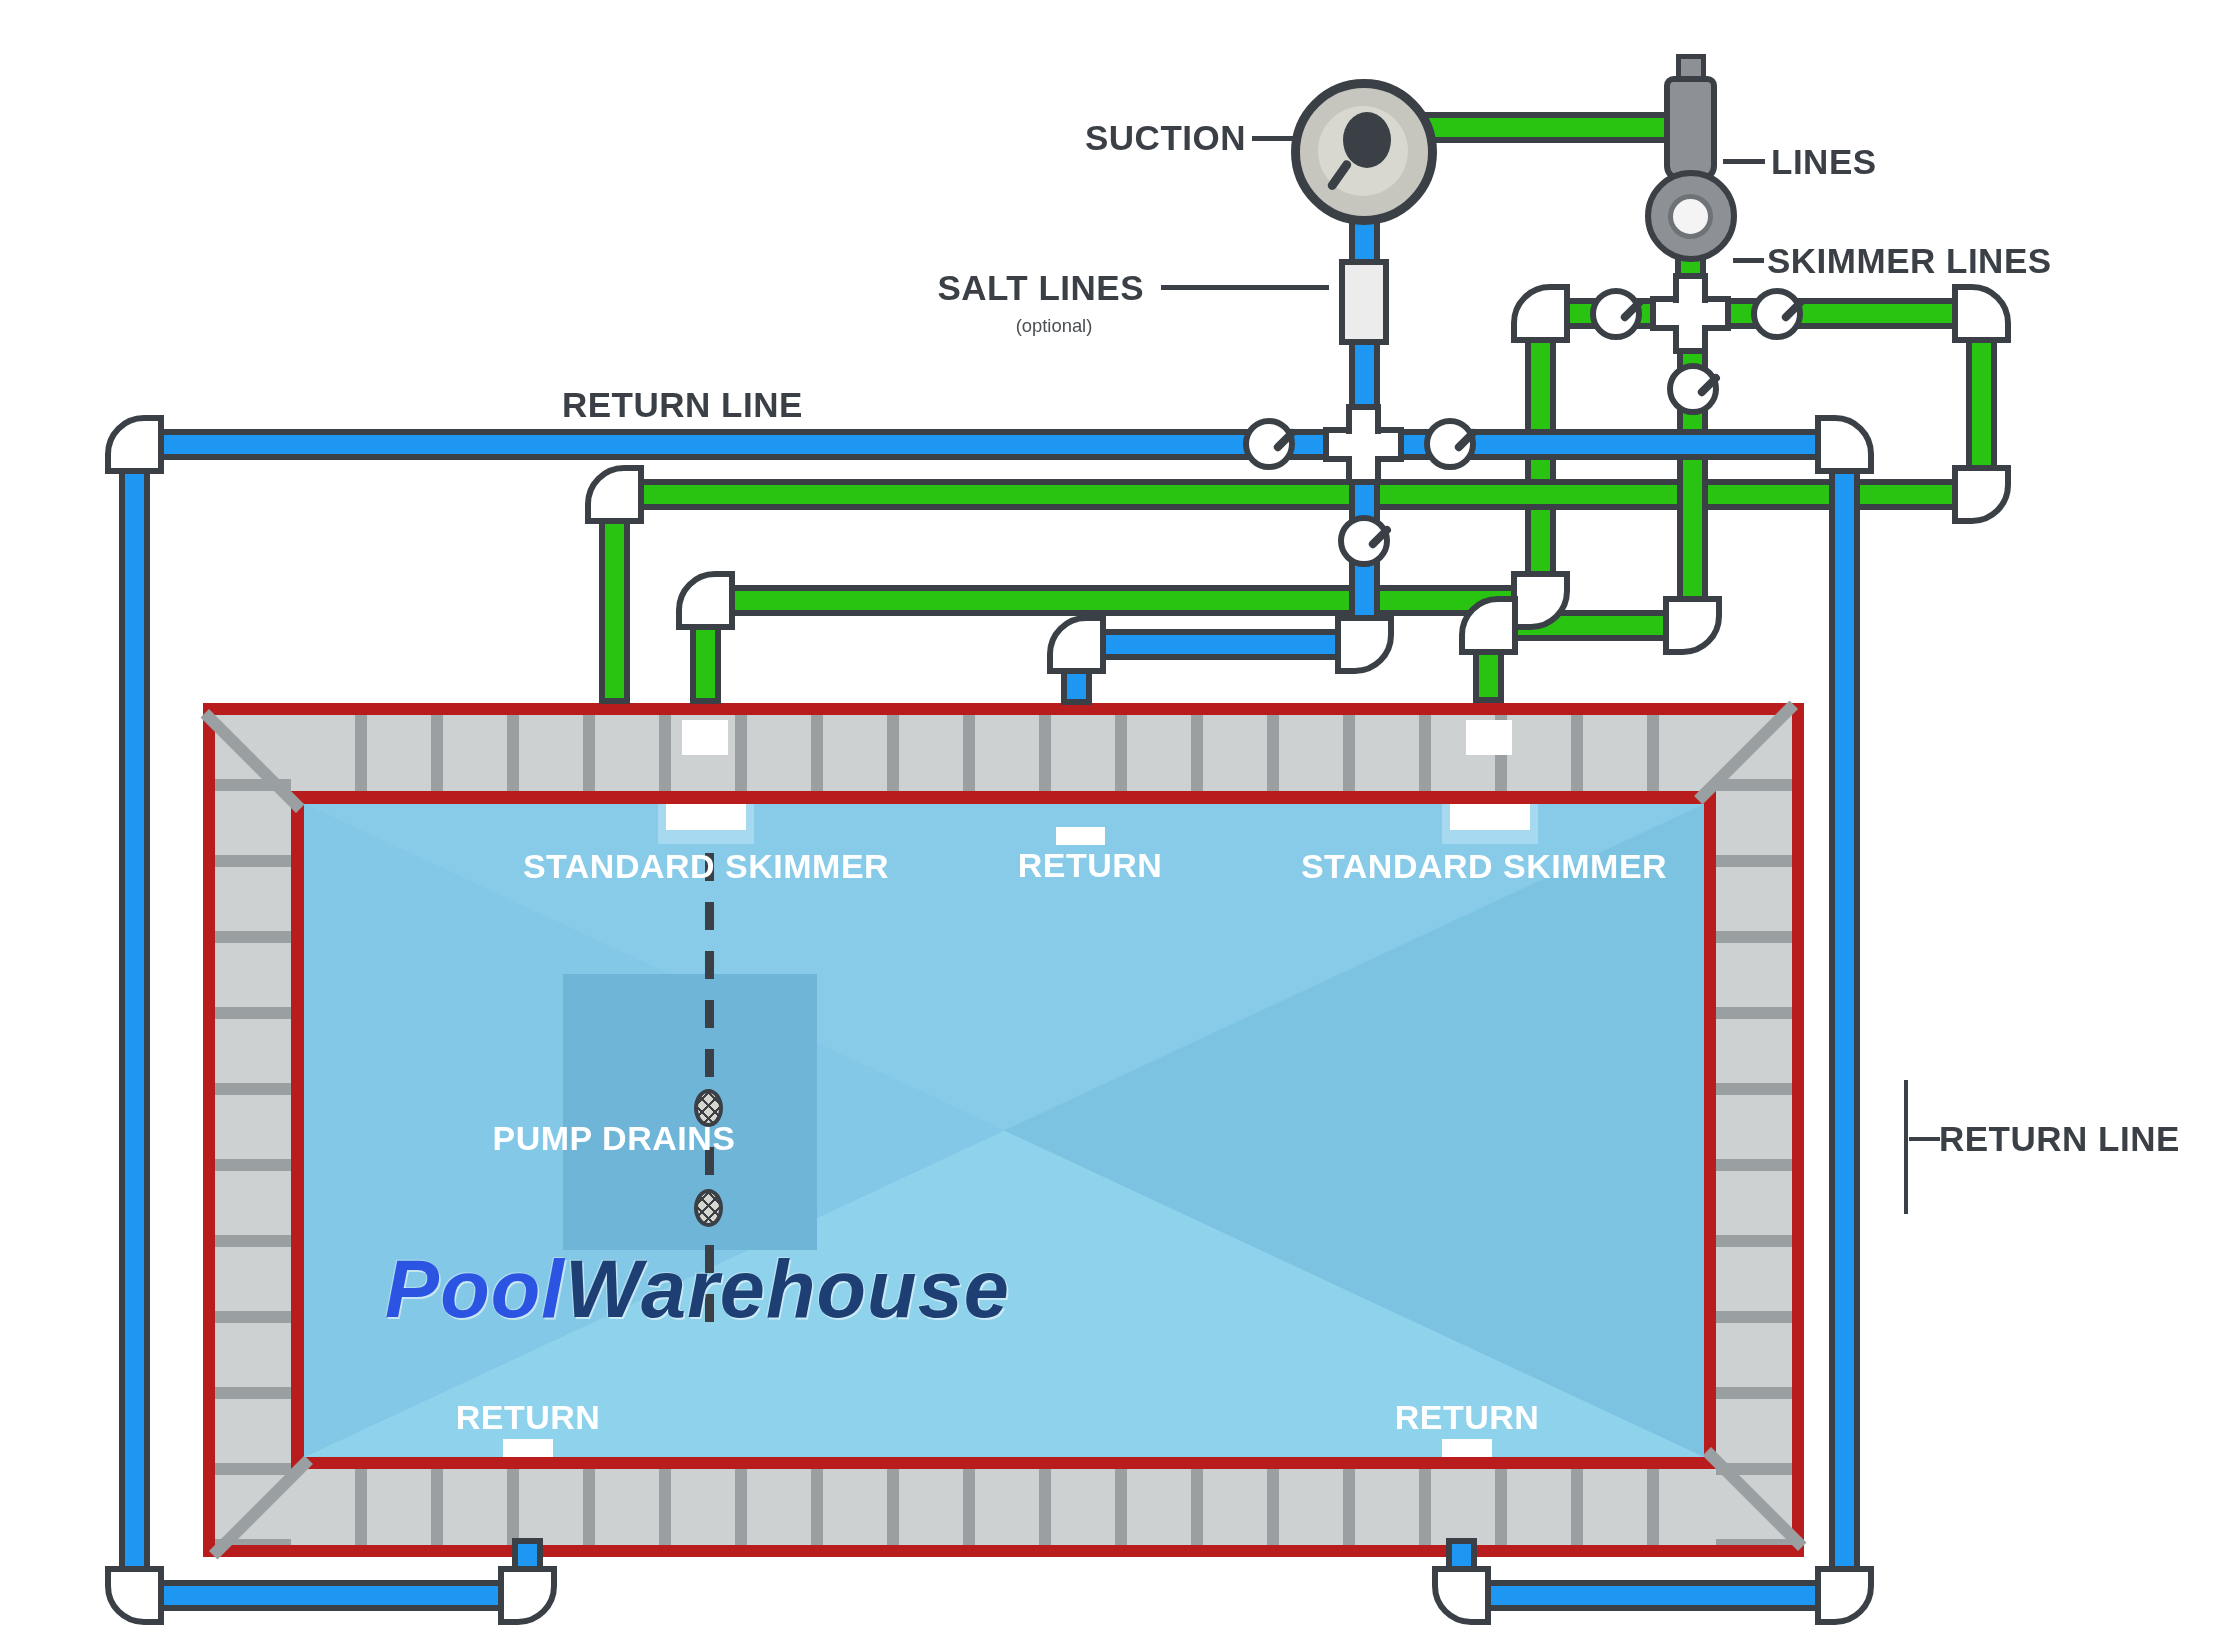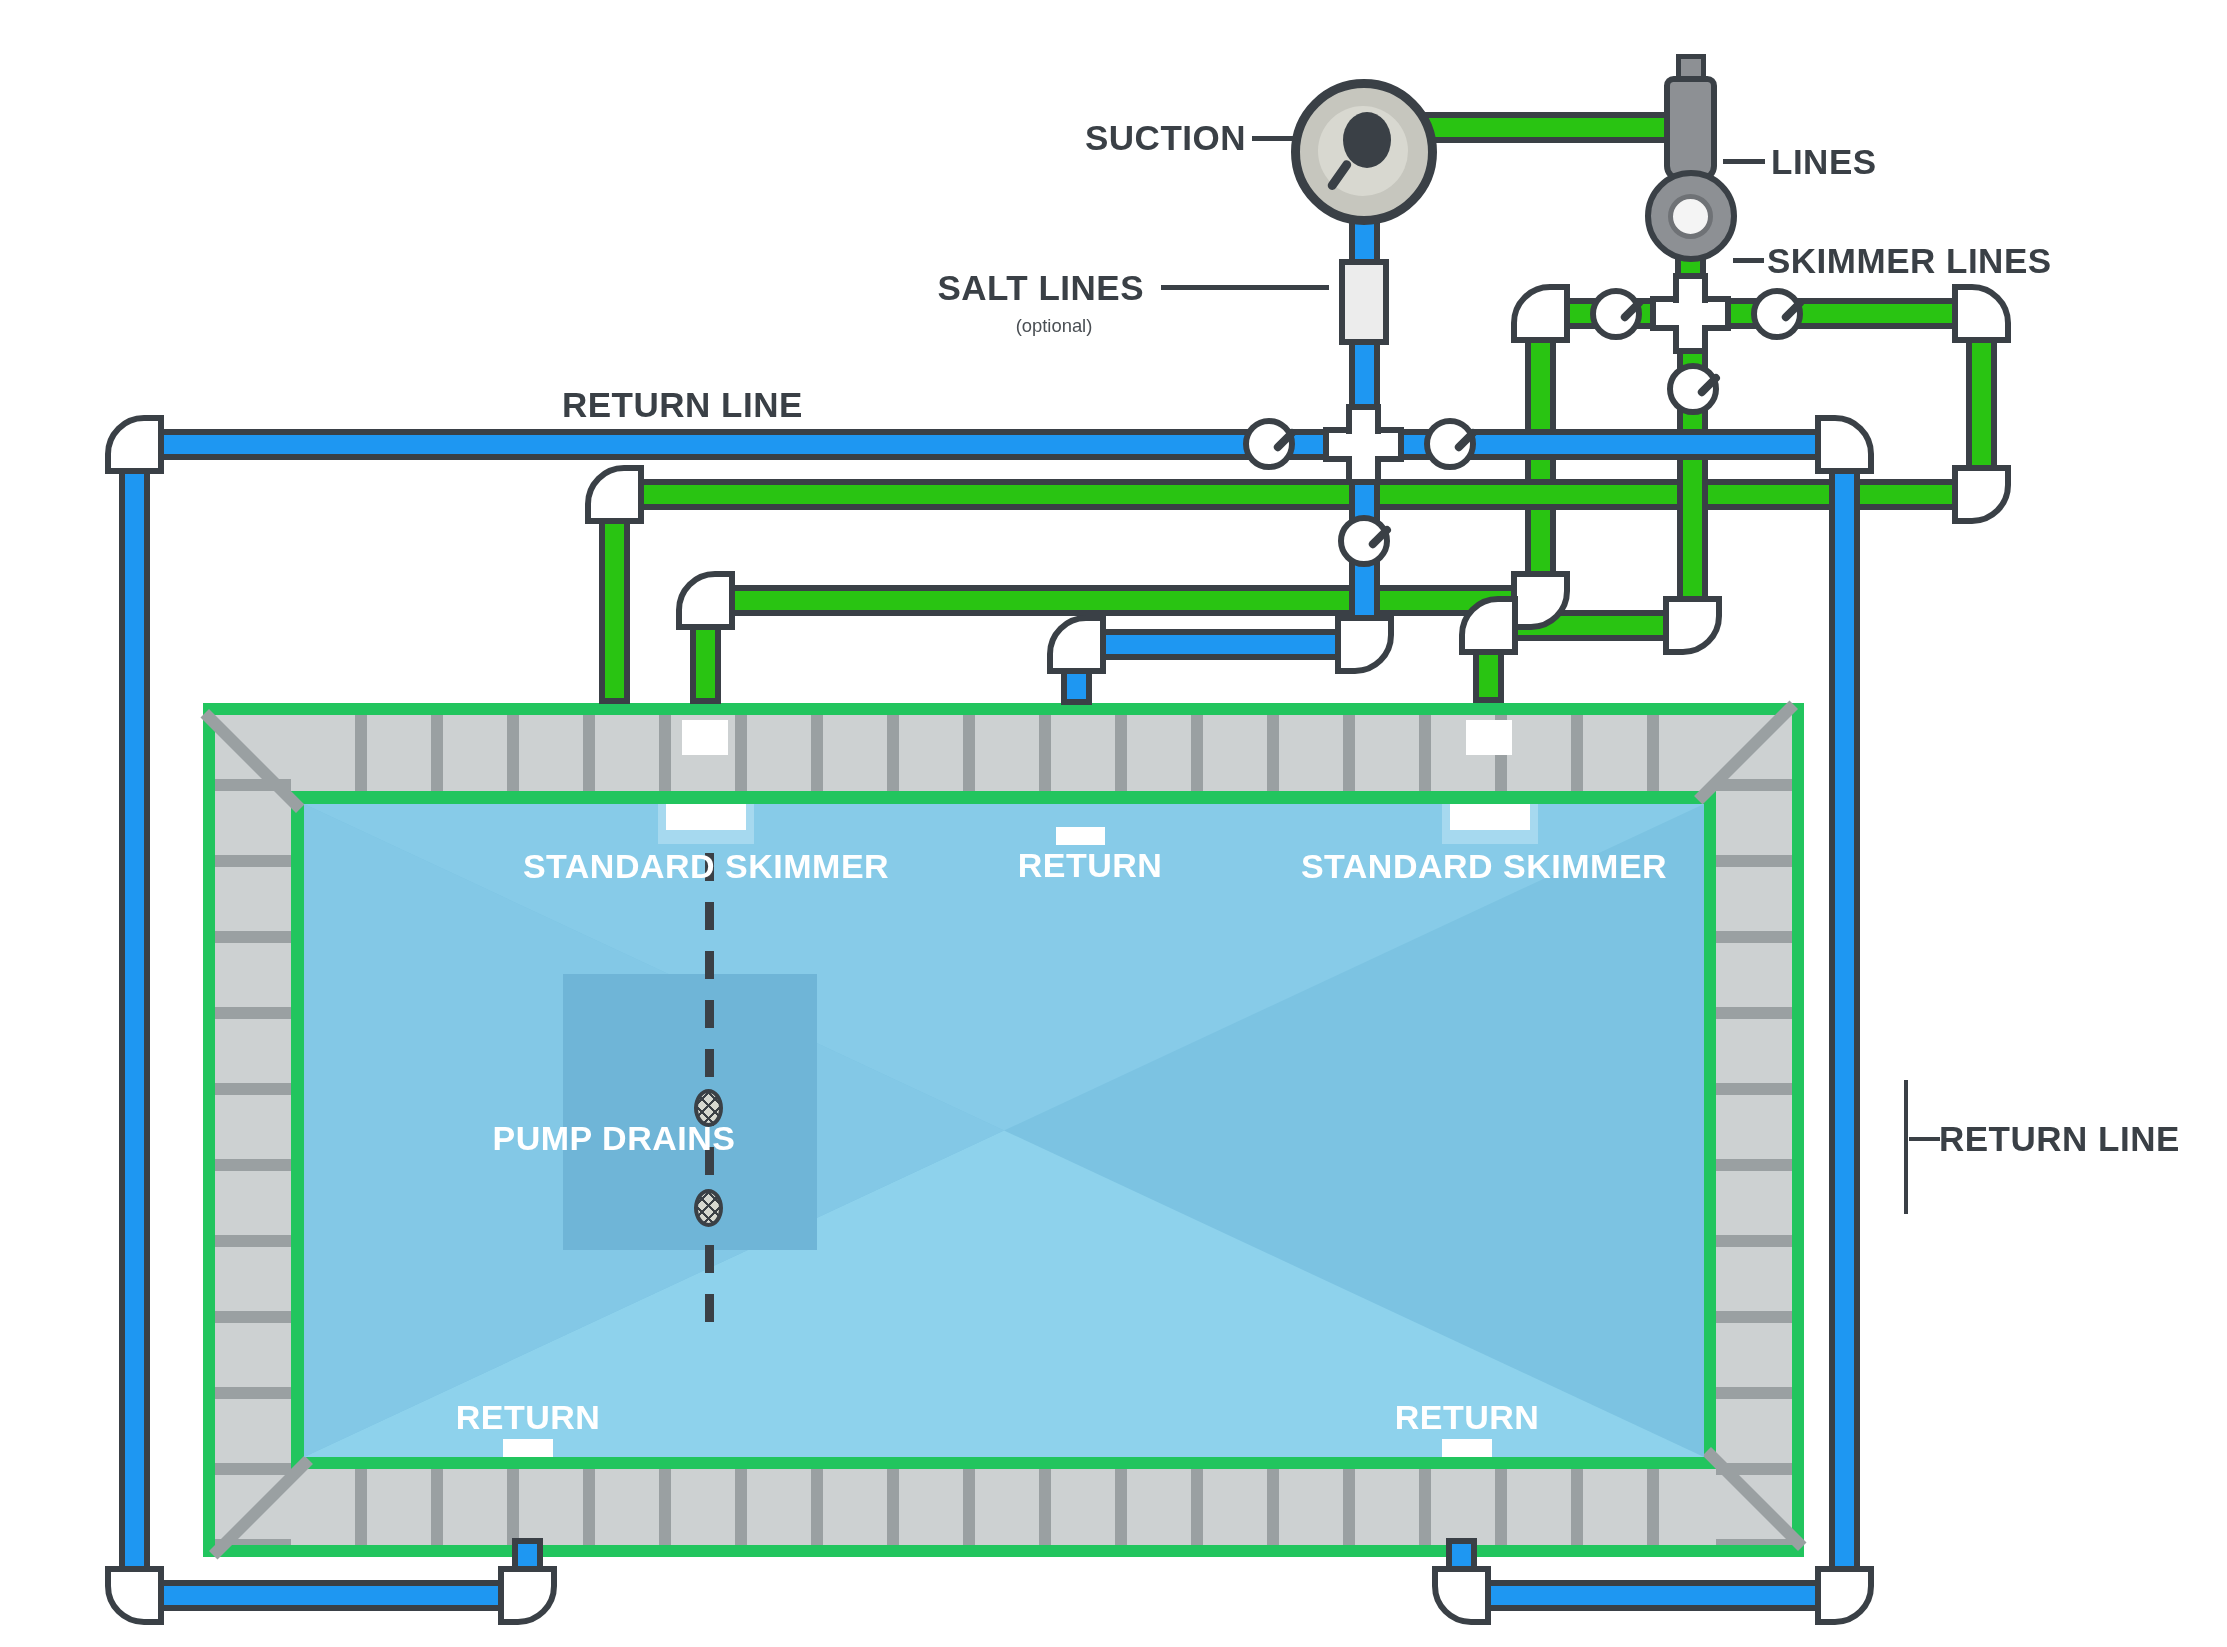--- a/index.html
+++ b/index.html
@@ -33,21 +33,21 @@
                 border-radius:4.3px;transform:rotate(35deg);}
   .pump-cap{position:absolute;left:1676px;top:54px;width:30px;height:30px;background:#8d9094;border:5.4px solid #3a4046;}
   .pump-body{position:absolute;left:1664px;top:76px;width:53px;height:106px;background:#8d9094;
              border:6.5px solid #3a4046;border-radius:9.7px 9.7px 16px 16px;}
   .pump-bulge{position:absolute;left:1645px;top:170px;width:92px;height:92px;border-radius:50%;
               background:#8d9094;border:6.5px solid #3a4046;}
   .pump-eye{position:absolute;left:1668px;top:194px;width:45px;height:45px;border-radius:50%;
             background:#f4f4f4;border:5.4px solid #6f7276;}
   .saltcell{position:absolute;left:1339px;top:259px;width:50px;height:86px;background:#ececec;border:6.5px solid #3a4046;}
   
-  .pool{position:absolute;left:203px;top:703px;width:1601px;height:854px;background:#22c55e;}
+  .pool{position:absolute;left:203px;top:703px;width:1601px;height:854px;background:#b91c1c;}
   .tiles-h{position:absolute;background:repeating-linear-gradient(90deg,#cdd1d2 0 64px,#9aa0a2 64px 76px);}
   .tiles-v{position:absolute;background:repeating-linear-gradient(180deg,#cdd1d2 0 64px,#9aa0a2 64px 76px);}
   .water{position:absolute;left:101px;top:101px;width:1400px;height:653px;background:#7cc3e2;overflow:hidden;}
   .shade{position:absolute;left:0;top:0;width:100%;height:100%;}
   .miter{position:absolute;width:135px;height:12px;background:#9aa0a2;transform-origin:0 0;}
   .dash-line{position:absolute;left:401px;top:0px;width:8.6px;height:536px;
              background:repeating-linear-gradient(180deg,#3a4046 0 28px,transparent 28px 49px);}
   .drain{position:absolute;width:29px;height:38px;border-radius:50%;border:4.3px solid #3a4046;
          background:repeating-linear-gradient(45deg,#3a4046 0 2.7px,transparent 2.7px 9.2px),
                     repeating-linear-gradient(-45deg,#3a4046 0 2.7px,transparent 2.7px 9.2px),#d6d8d0;}
@@ -105,20 +105,21 @@
       <div class="wmark" style="left:199px;top:635px;width:50px;height:18.4px;"></div>
       <div class="wmark" style="left:1138px;top:635px;width:50px;height:18.4px;"></div>
 
       <div class="plbl" style="left:402px;top:62px;">STANDARD SKIMMER</div>
       <div class="plbl" style="left:1180px;top:62px;">STANDARD SKIMMER</div>
       <div class="plbl" style="left:786px;top:61px;">RETURN</div>
       <div class="plbl" style="left:224px;top:613px;">RETURN</div>
       <div class="plbl" style="left:1163px;top:613px;">RETURN</div>
       <div class="plbl" style="left:310px;top:334px;">PUMP DRAINS</div>
 
+      <div class="logo" style="left:81px;top:439px;"><span class="p1">Pool</span><span class="p2">Warehouse</span></div>
     </div>
 
     <div class="skimbox" style="left:479px;top:17px;"></div>
     <div class="skimbox" style="left:1263px;top:17px;"></div>
   </div>
 
   <div class="pipe pg" style="left:1405px;top:112px;width:270px;height:31px;"></div>
   <div class="pipe pg" style="left:1675px;top:246px;width:31px;height:59px;"></div>
   <div class="pipe pg" style="left:1530px;top:298px;width:173px;height:31px;"></div>
   <div class="pipe pg" style="left:1691px;top:298px;width:304px;height:31px;"></div>

